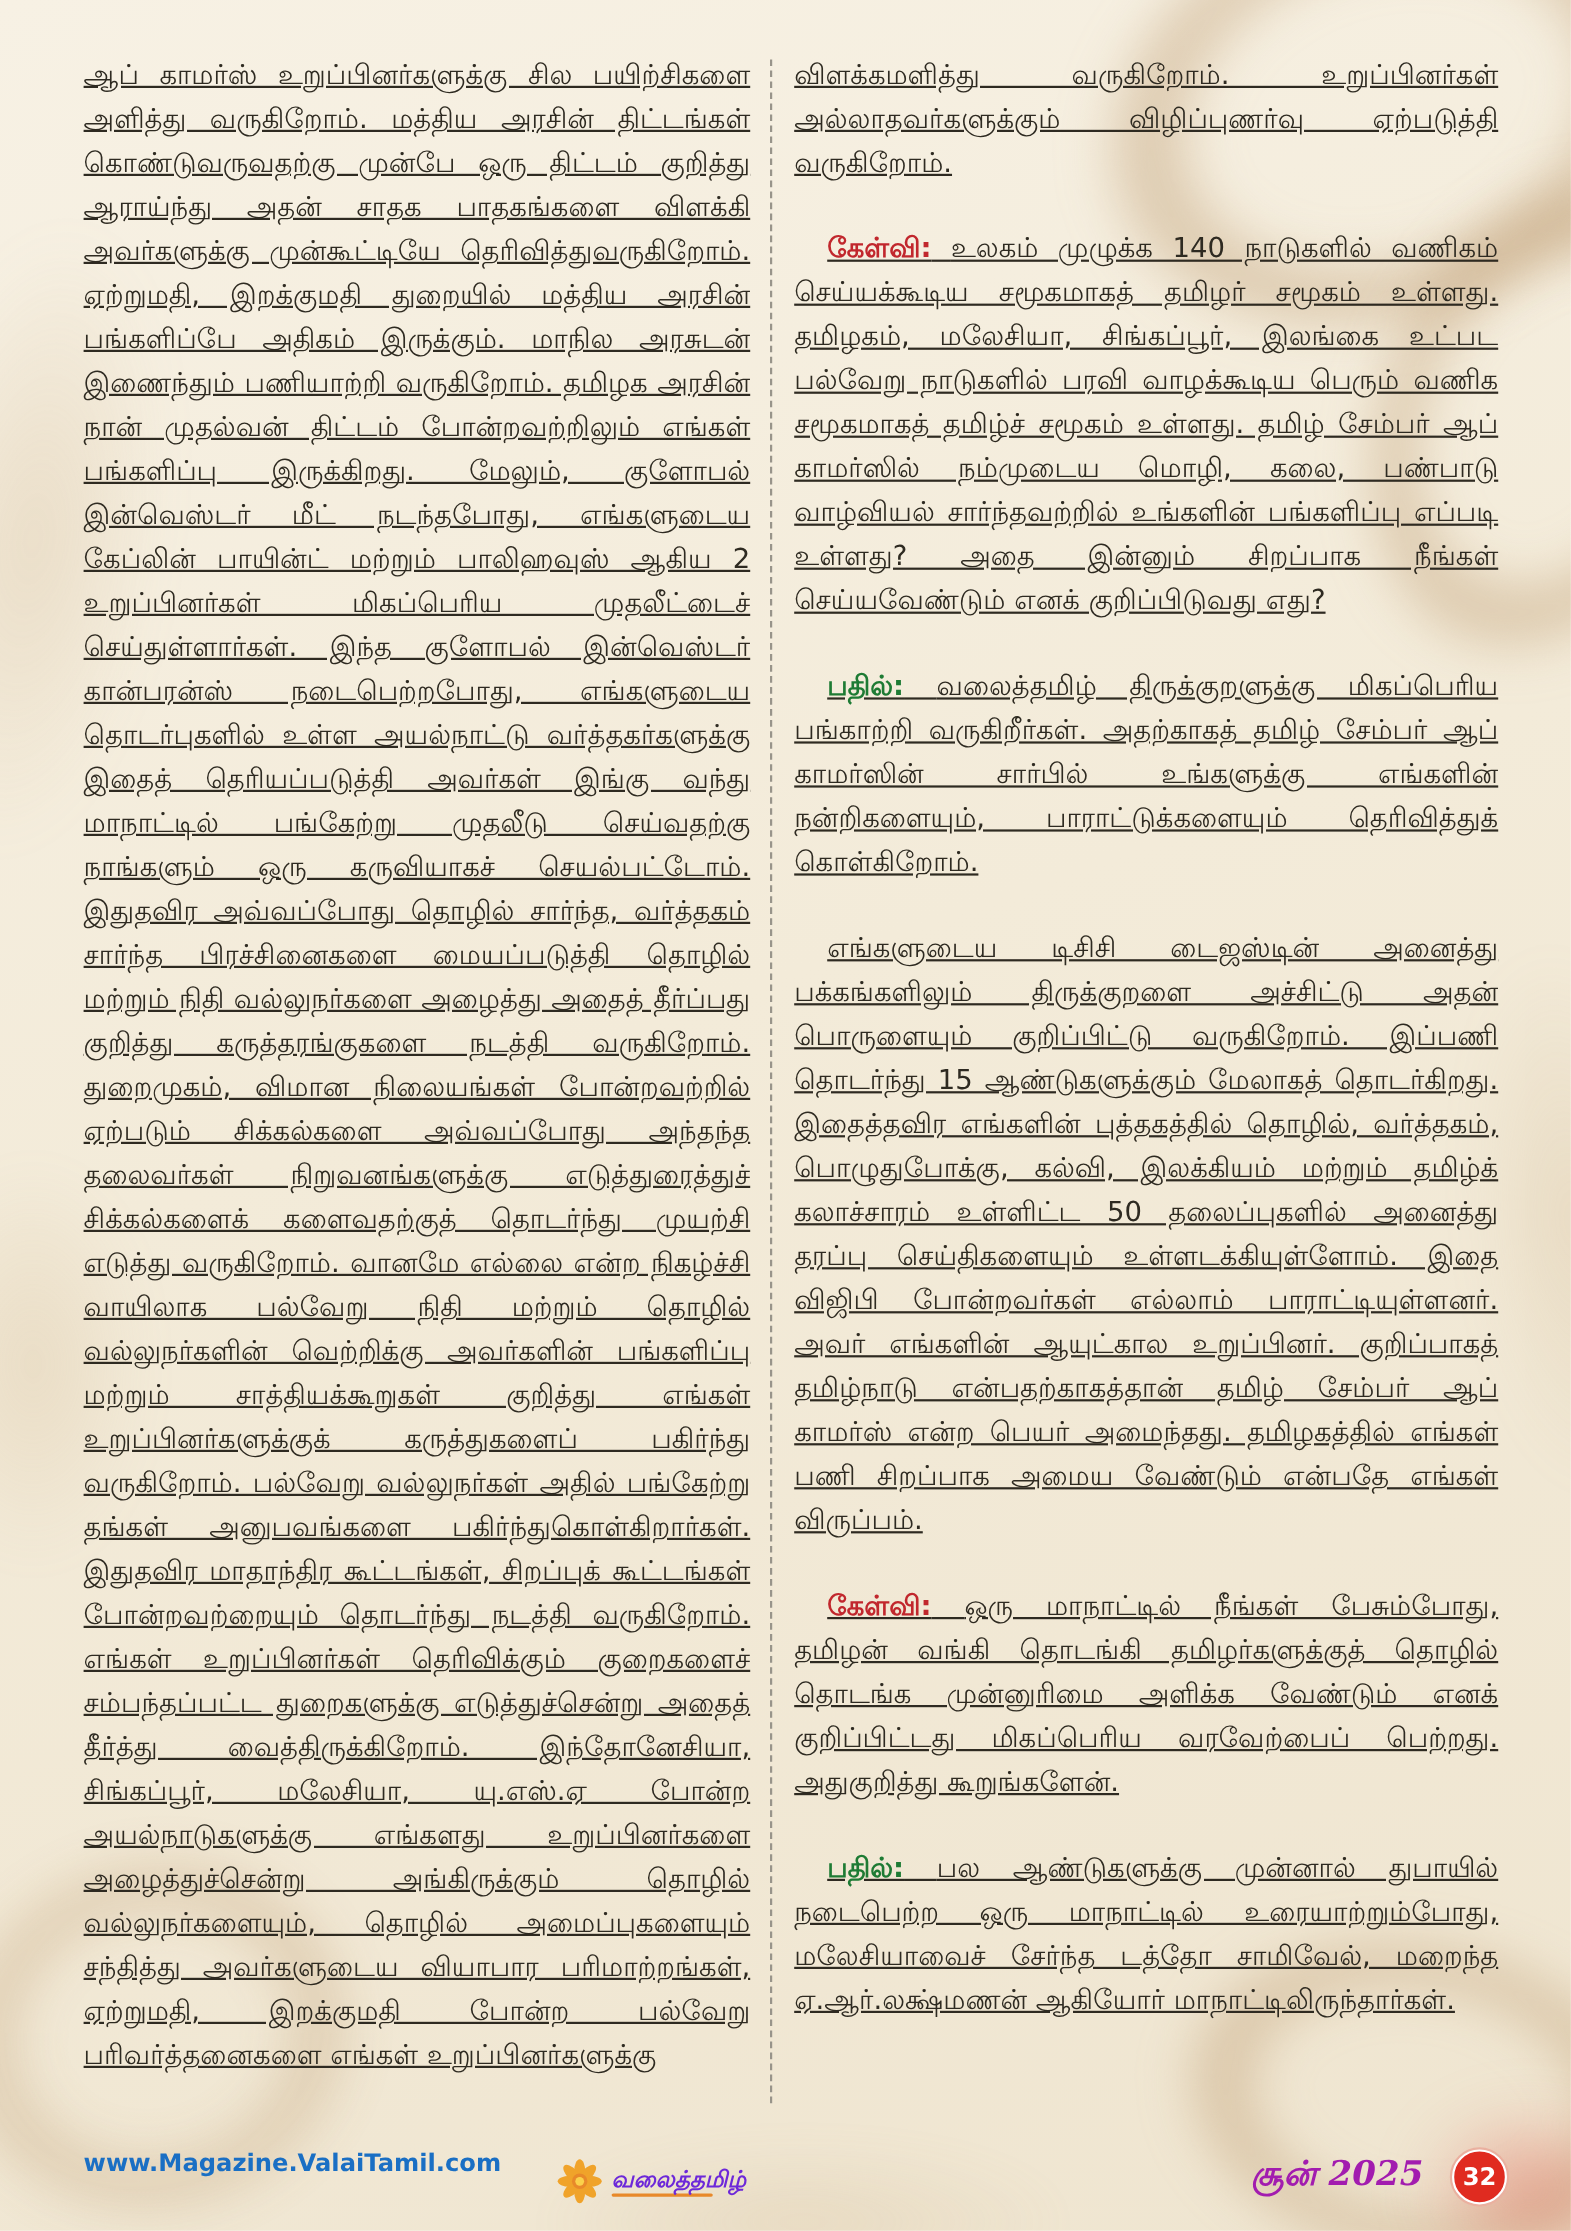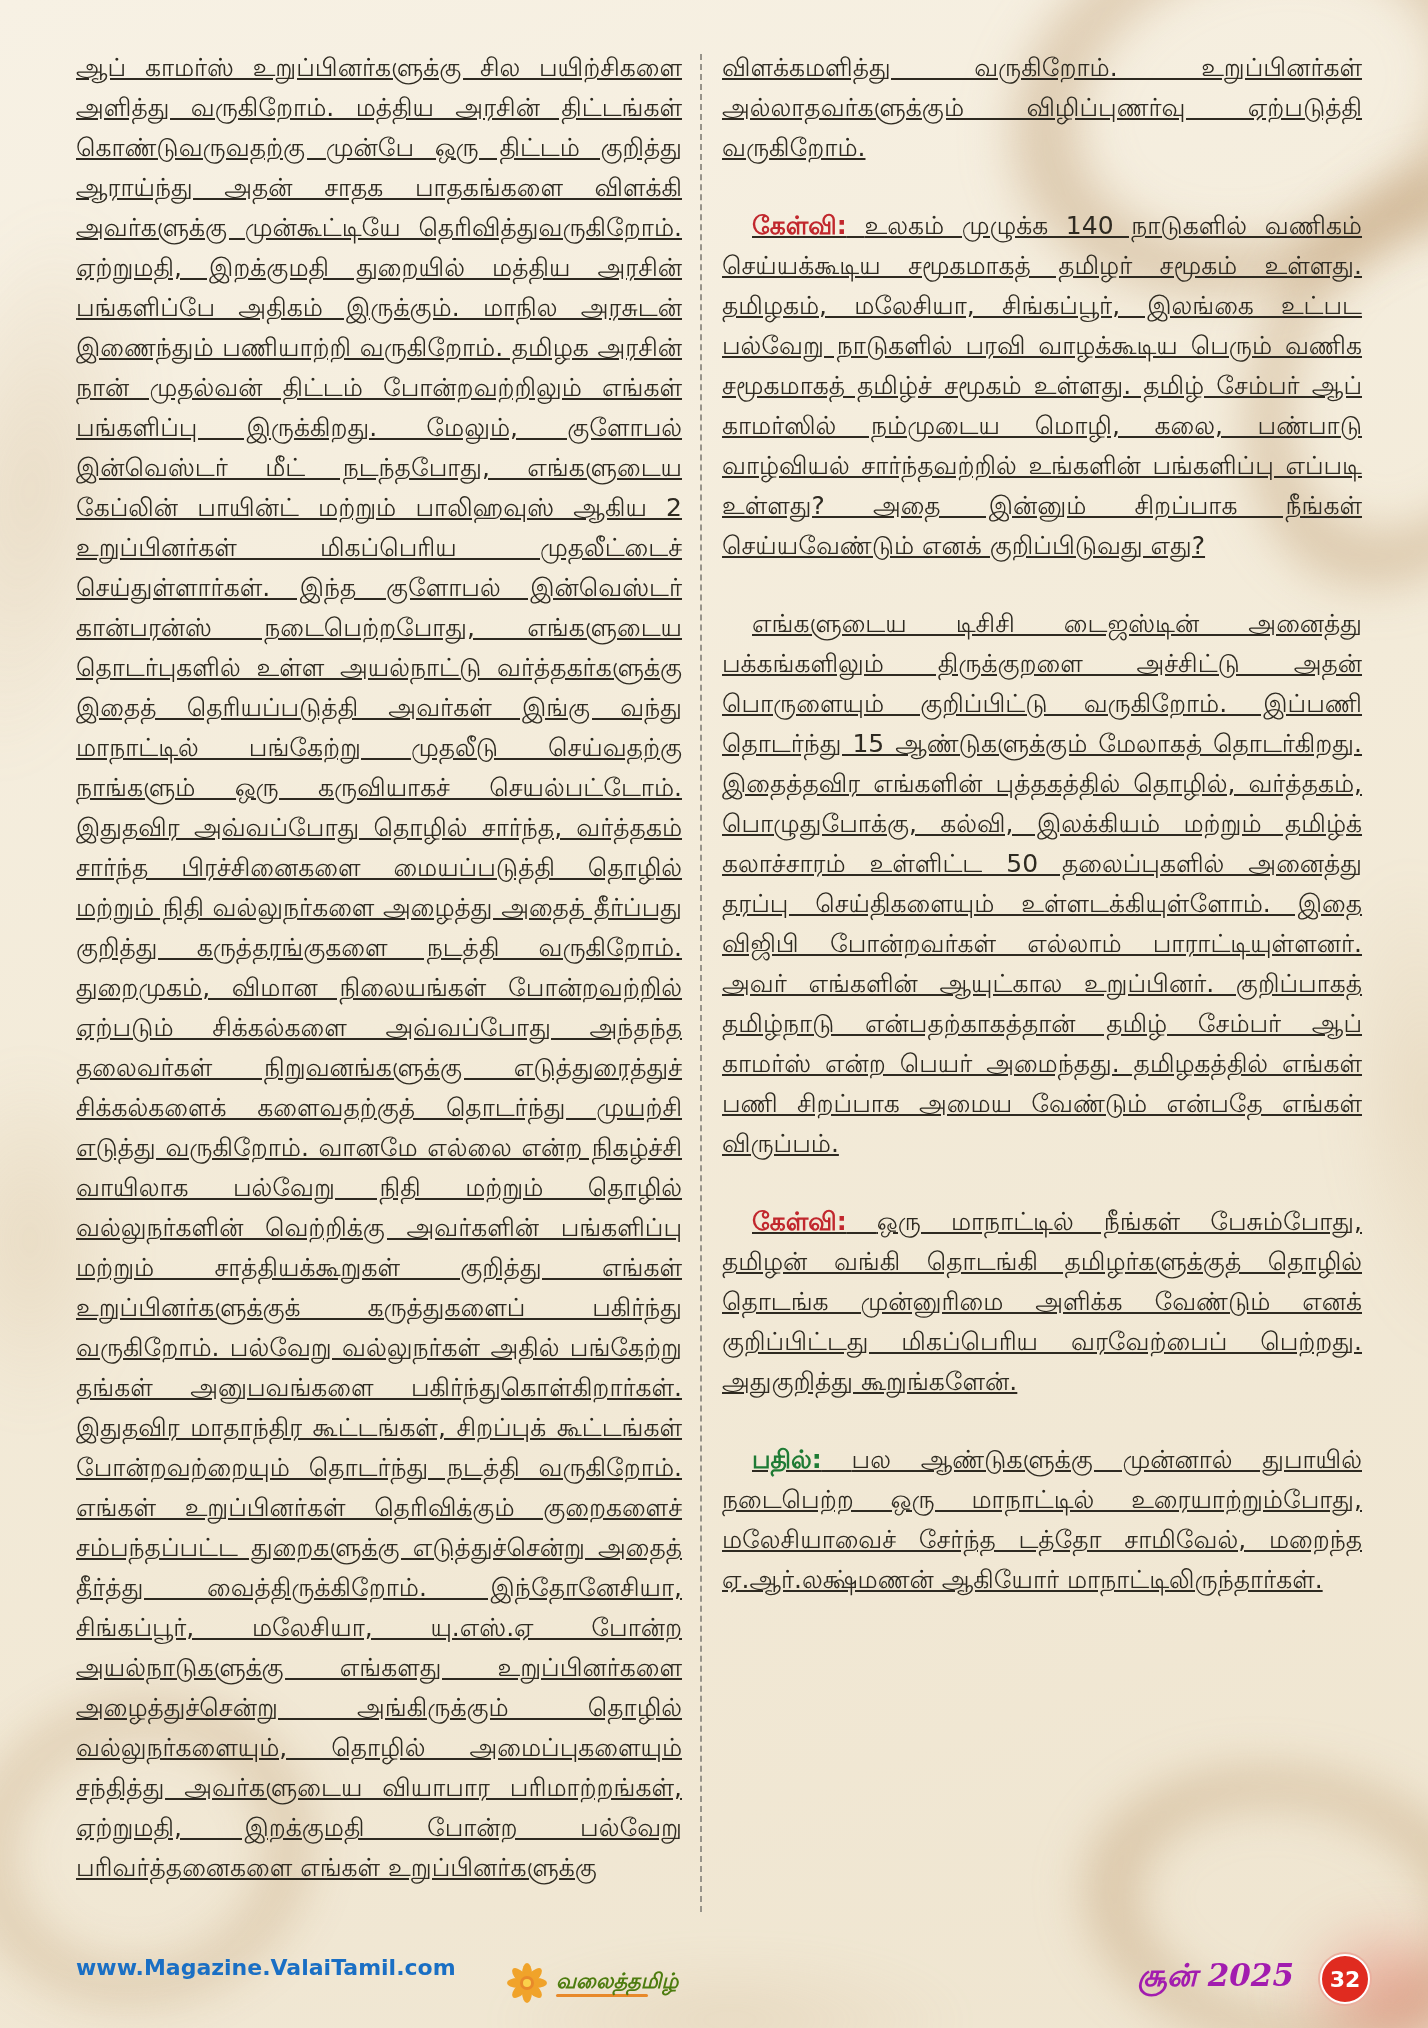--- a/index.html
+++ b/index.html
@@ -43,21 +43,21 @@
   footer{
     position:absolute;left:76px;right:58px;bottom:22px;height:56px;
   }
   .f-url{
     position:absolute;left:0;bottom:26px;
     color:#1a6fc4;font-weight:bold;font-size:22px;text-decoration:none;
   }
   .f-logo{
     position:absolute;left:430px;bottom:2px;display:flex;align-items:center;gap:8px;
   }
-  .f-logo-title{color:#4d7c0f;font-weight:bold;font-style:italic;font-size:21px;line-height:22px;}
+  .f-logo-title{color:#6d28d9;font-weight:bold;font-style:italic;font-size:21px;line-height:22px;}
   .f-logo-bar{width:92px;height:3px;background:#e8892a;border-radius:2px;margin-top:2px;}
   .f-issue{
     position:absolute;right:76px;bottom:8px;
     color:#a21caf;font-weight:bold;font-style:italic;font-size:31px;
     font-family:"DejaVu Serif",serif;white-space:nowrap;
   }
   .f-page{
     position:absolute;right:0;bottom:2px;
     width:46px;height:46px;border-radius:50%;
     background:#e02b20;color:#ffffff;
@@ -91,20 +91,24 @@
 
     <p class="body noindent">
       <span>விளக்கமளித்து வருகிறோம். உறுப்பினர்கள் அல்லாதவர்களுக்கும் விழிப்புணர்வு ஏற்படுத்தி வருகிறோம்.</span>
     </p>
 
     <p class="body indent">
       <span class="q">கேள்வி:</span>
       <span>உலகம் முழுக்க 140 நாடுகளில் வணிகம் செய்யக்கூடிய சமூகமாகத் தமிழர் சமூகம் உள்ளது. தமிழகம், மலேசியா, சிங்கப்பூர், இலங்கை உட்பட பல்வேறு நாடுகளில் பரவி வாழக்கூடிய பெரும் வணிக சமூகமாகத் தமிழ்ச் சமூகம் உள்ளது. தமிழ் சேம்பர் ஆப் காமர்ஸில் நம்முடைய மொழி, கலை, பண்பாடு வாழ்வியல் சார்ந்தவற்றில் உங்களின் பங்களிப்பு எப்படி உள்ளது? அதை இன்னும் சிறப்பாக நீங்கள் செய்யவேண்டும் எனக் குறிப்பிடுவது எது?</span>
     </p>
 
+    <p class="body indent">
+      <span class="a">பதில்:</span>
+      <span>வலைத்தமிழ் திருக்குறளுக்கு மிகப்பெரிய பங்காற்றி வருகிறீர்கள். அதற்காகத் தமிழ் சேம்பர் ஆப் காமர்ஸின் சார்பில் உங்களுக்கு எங்களின் நன்றிகளையும், பாராட்டுக்களையும் தெரிவித்துக் கொள்கிறோம்.</span>
+    </p>
 
     <p class="body indent">
       <span>எங்களுடைய டிசிசி டைஜஸ்டின் அனைத்து பக்கங்களிலும் திருக்குறளை அச்சிட்டு அதன் பொருளையும் குறிப்பிட்டு வருகிறோம். இப்பணி தொடர்ந்து 15 ஆண்டுகளுக்கும் மேலாகத் தொடர்கிறது. இதைத்தவிர எங்களின் புத்தகத்தில் தொழில், வர்த்தகம், பொழுதுபோக்கு, கல்வி, இலக்கியம் மற்றும் தமிழ்க் கலாச்சாரம் உள்ளிட்ட 50 தலைப்புகளில் அனைத்து தரப்பு செய்திகளையும் உள்ளடக்கியுள்ளோம். இதை விஜிபி போன்றவர்கள் எல்லாம் பாராட்டியுள்ளனர். அவர் எங்களின் ஆயுட்கால உறுப்பினர். குறிப்பாகத் தமிழ்நாடு என்பதற்காகத்தான் தமிழ் சேம்பர் ஆப் காமர்ஸ் என்ற பெயர் அமைந்தது. தமிழகத்தில் எங்கள் பணி சிறப்பாக அமைய வேண்டும் என்பதே எங்கள் விருப்பம்.</span>
     </p>
 
     <p class="body indent">
       <span class="q">கேள்வி:</span>
       <span>ஒரு மாநாட்டில் நீங்கள் பேசும்போது, தமிழன் வங்கி தொடங்கி தமிழர்களுக்குத் தொழில் தொடங்க முன்னுரிமை அளிக்க வேண்டும் எனக் குறிப்பிட்டது மிகப்பெரிய வரவேற்பைப் பெற்றது. அதுகுறித்து கூறுங்களேன்.</span>
     </p>
 

